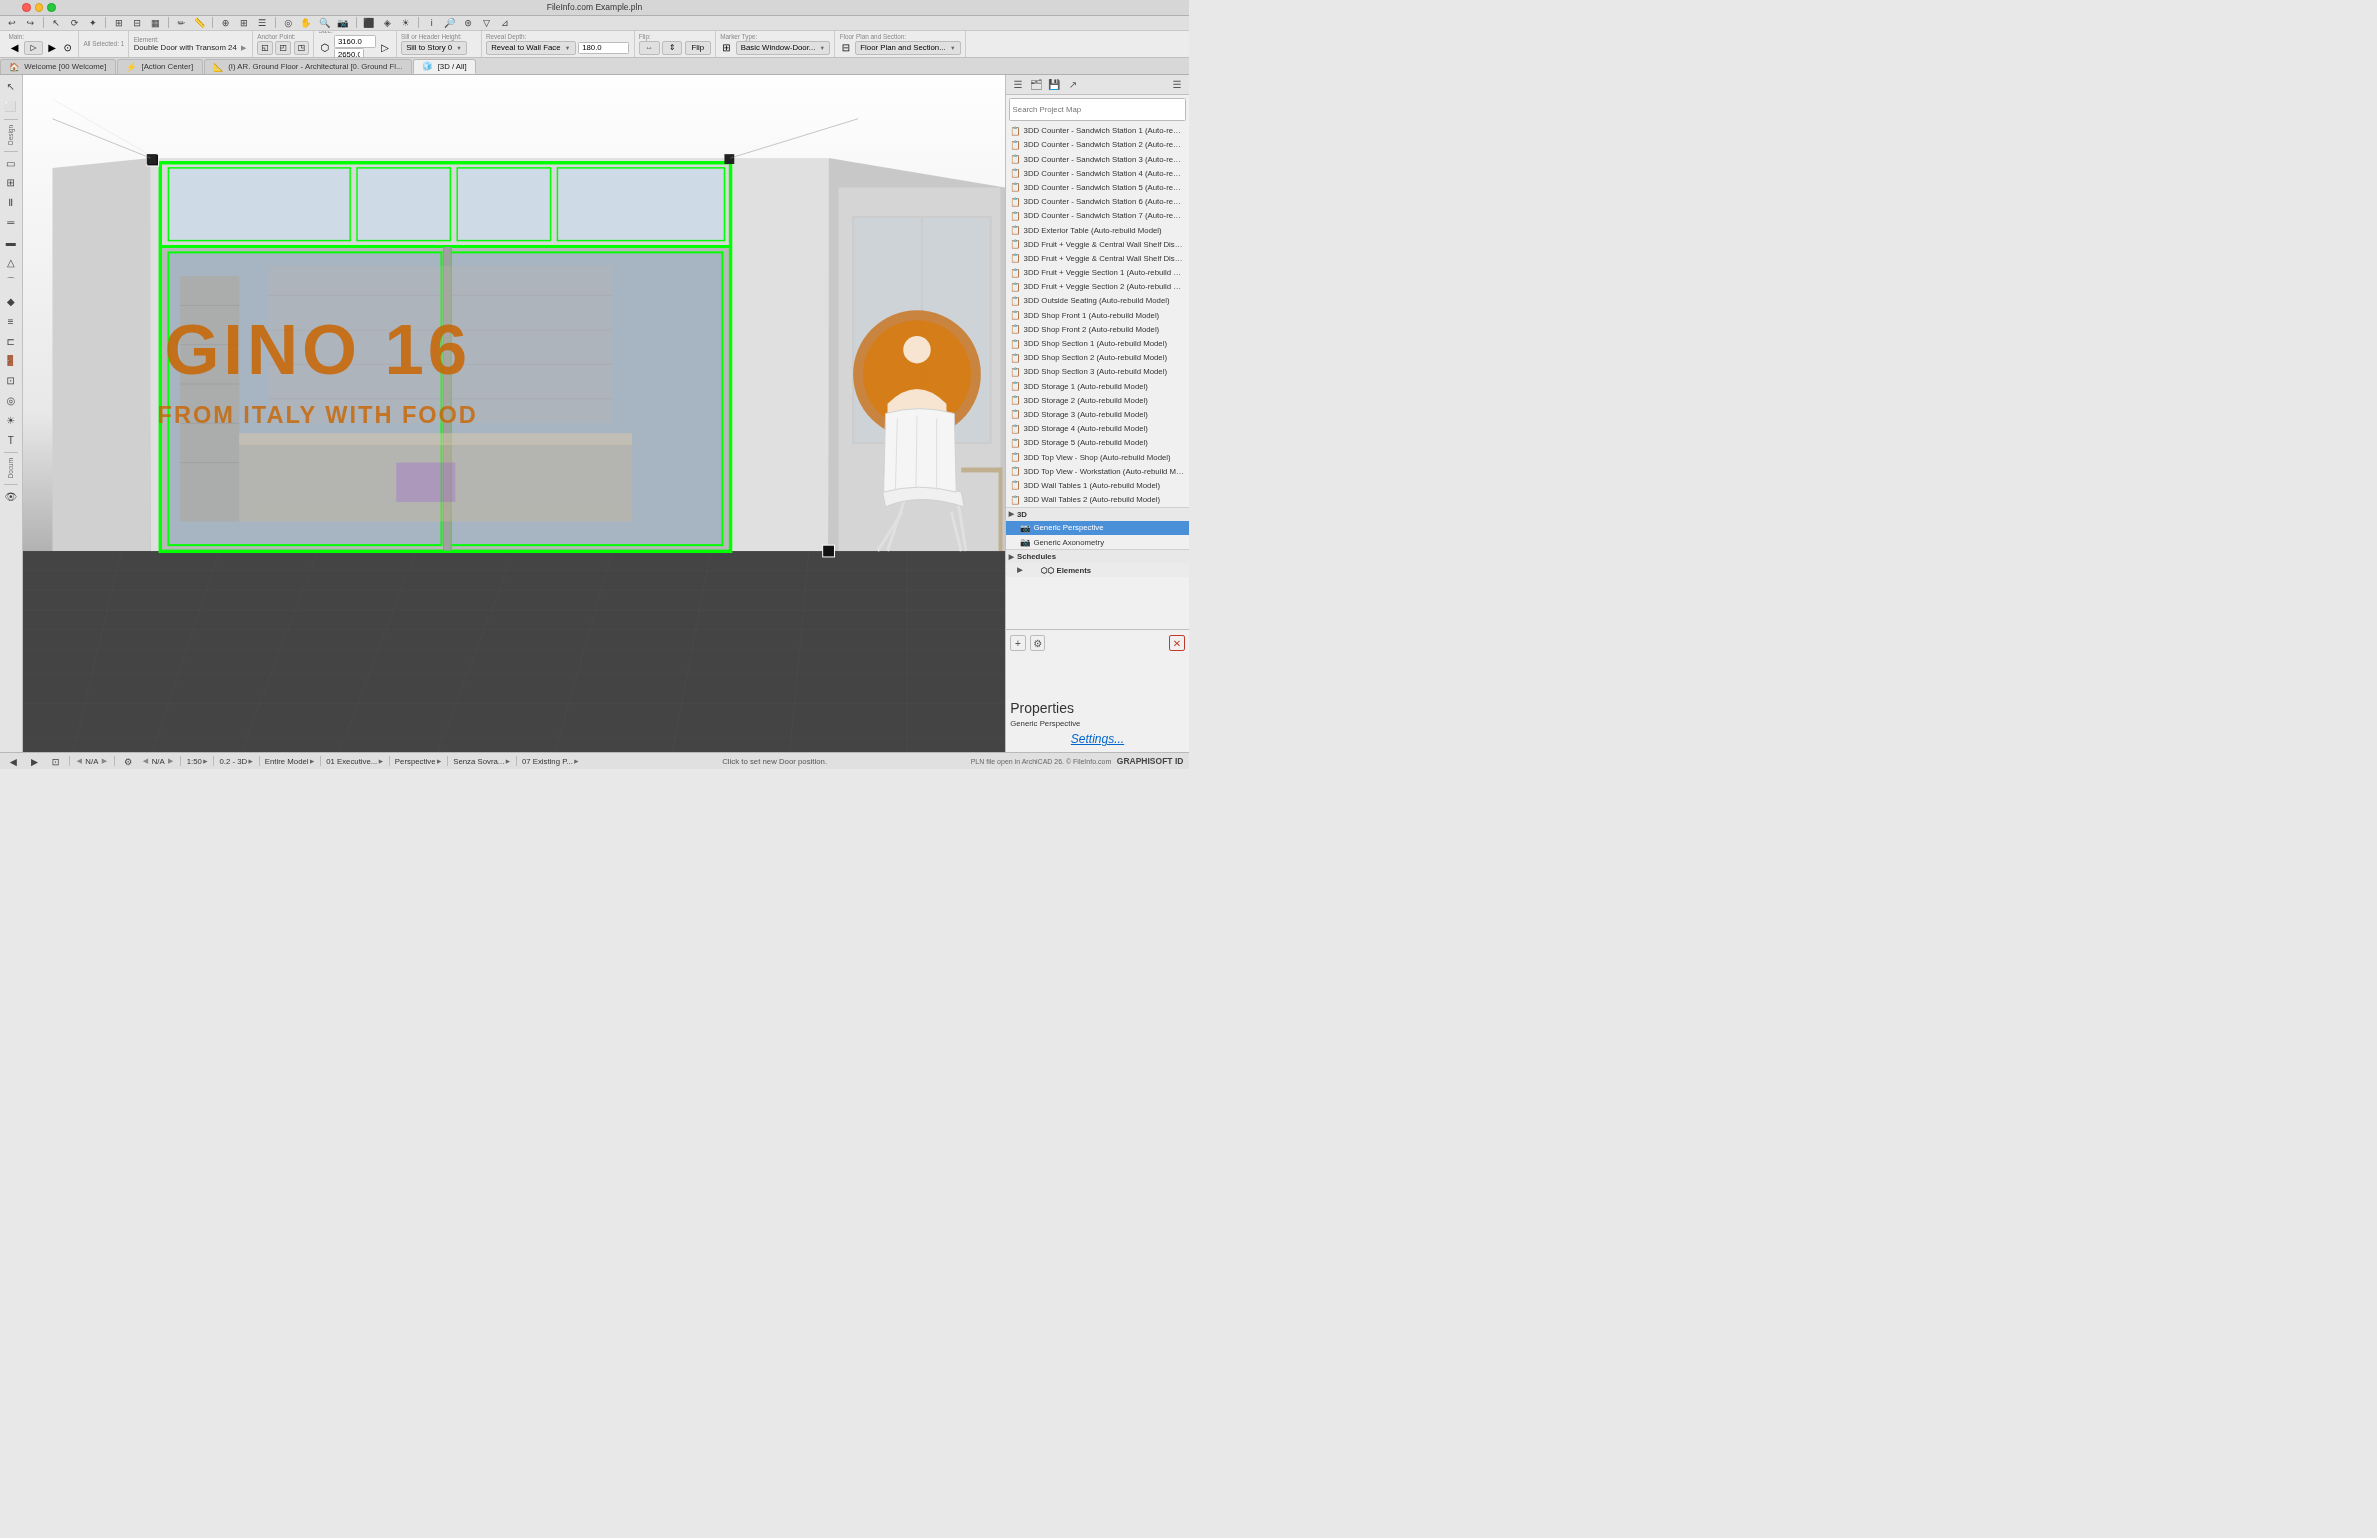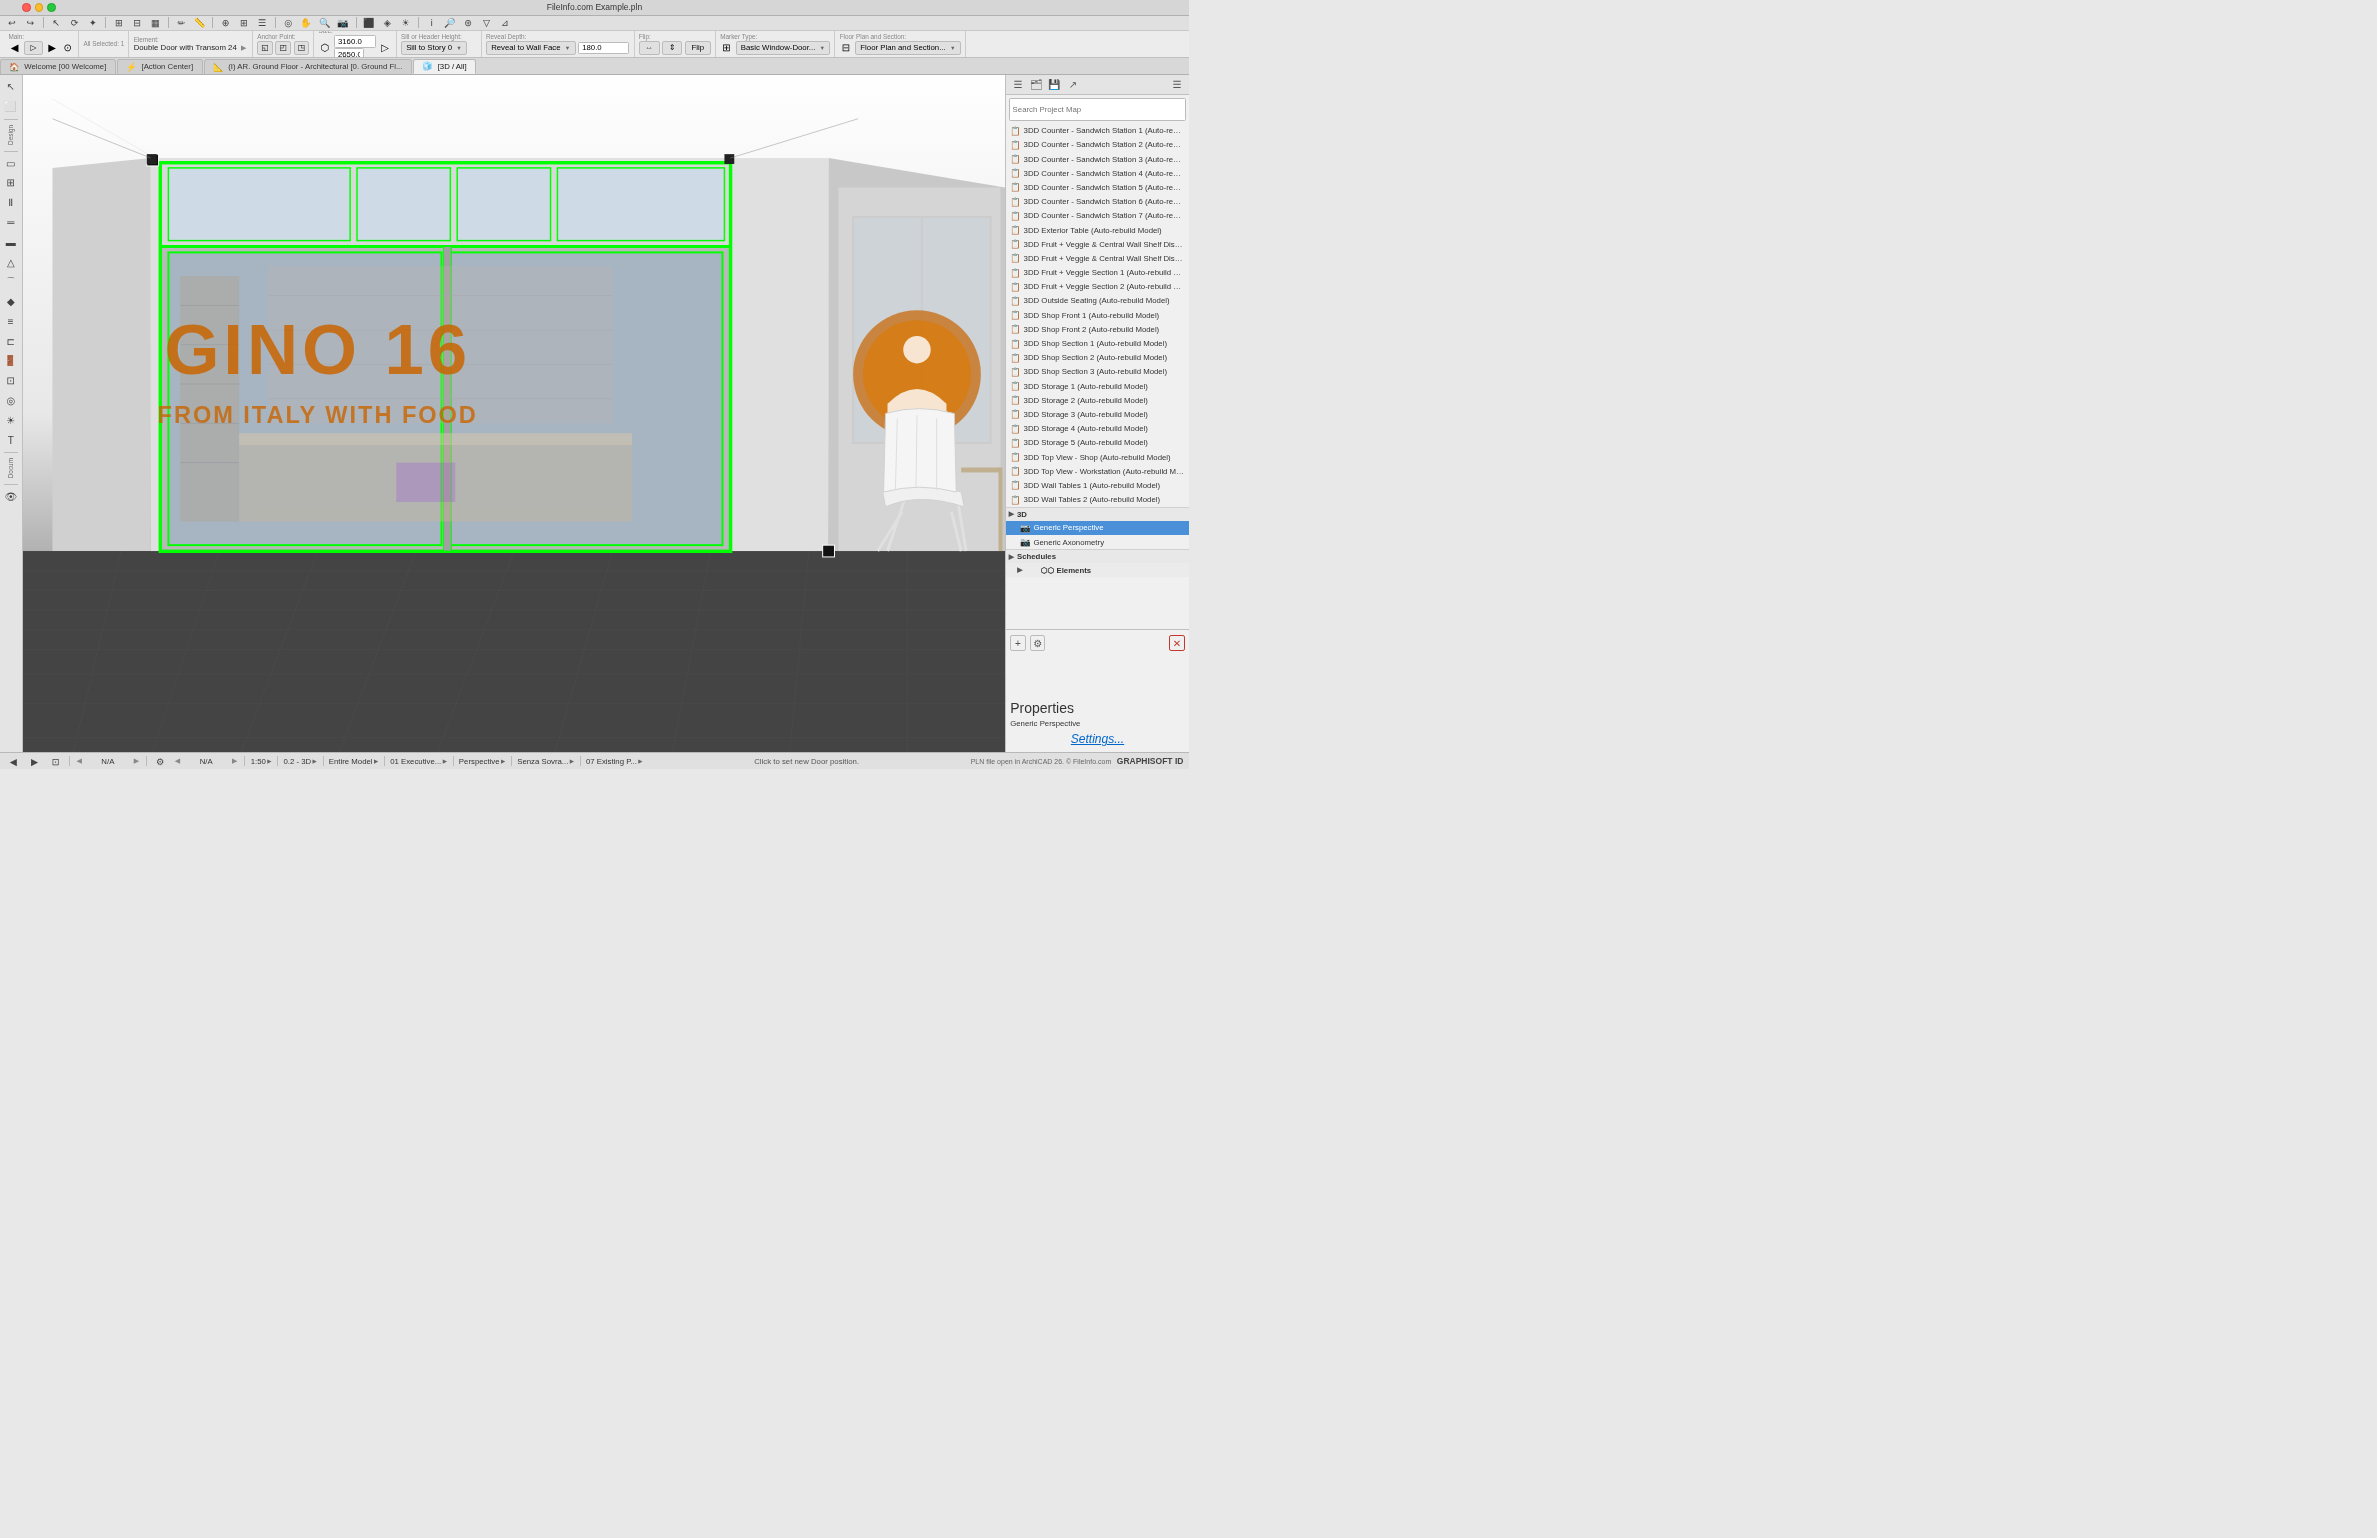--- a/index.html
+++ b/index.html
@@ -392,21 +392,21 @@
       color: #333;
     }
     .status-sep {
       width: 0.7px;
       height: 10px;
       background: #bbb;
     }
     .status-item {
       display: flex;
       align-items: flex-start;
-      gap: 18px;
+      gap: 2px;
       white-space: nowrap;
     }
     .status-dropdown {
       display: flex;
       align-items: center;
       gap: 1.4px;
       cursor: pointer;
     }
     .status-dropdown::after {
       content: '▶';

